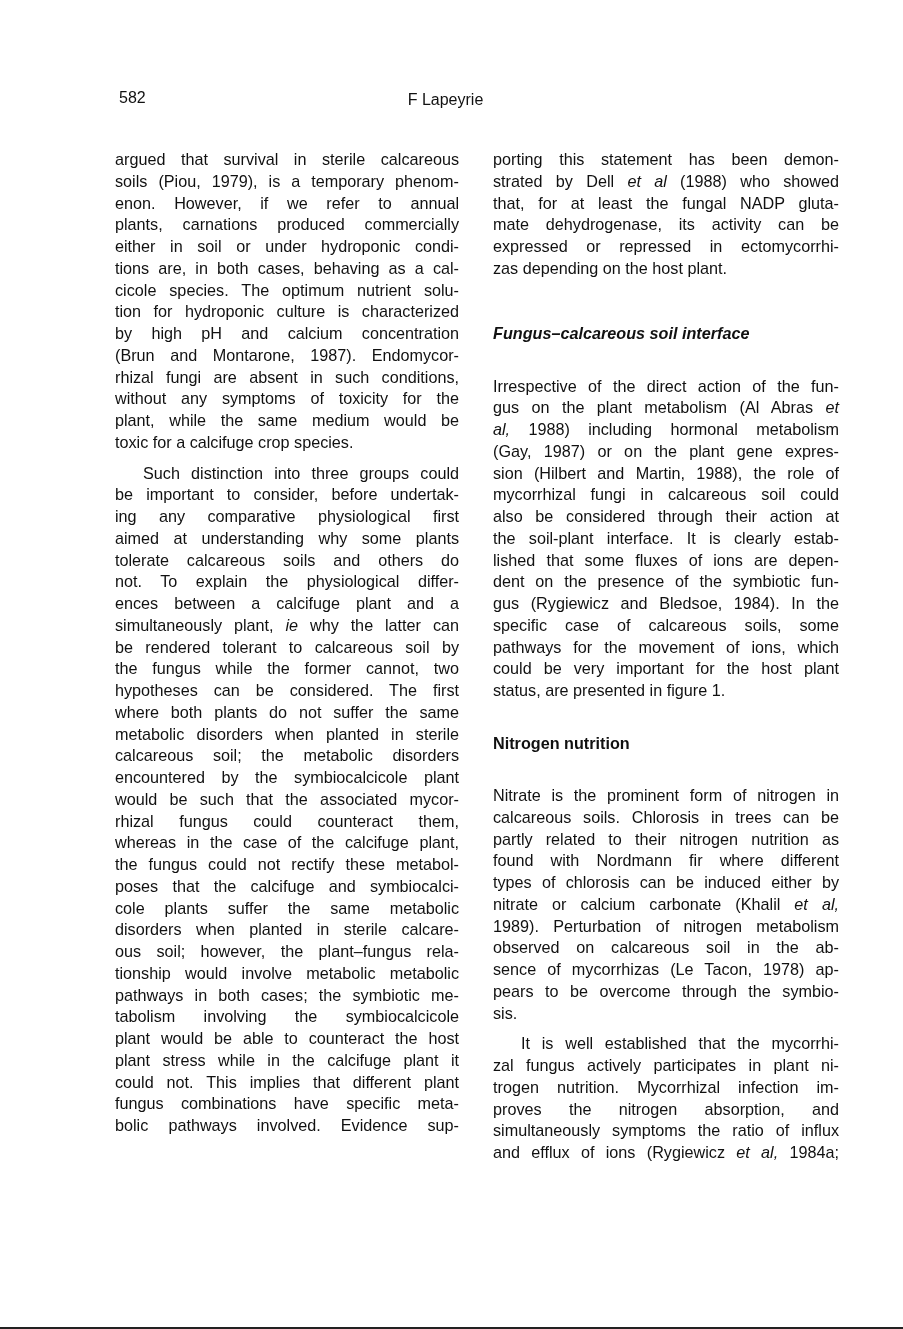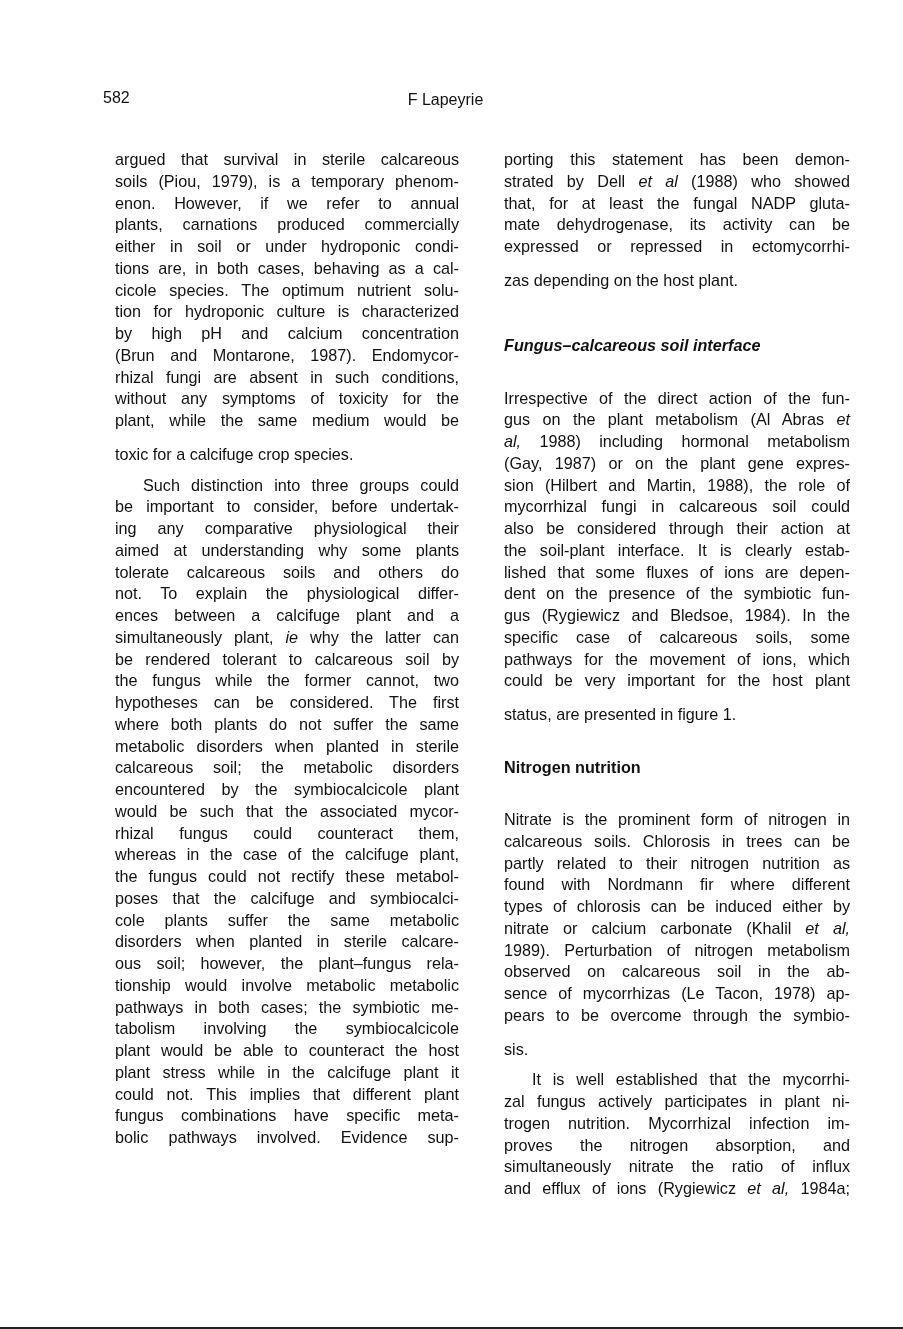--- a/index.html
+++ b/index.html
@@ -1,38 +1,38 @@
 <!DOCTYPE html>
 <html><head>
 <meta charset="utf-8">
 <style>
   html, body { margin: 0; padding: 0; background: #ffffff; }
   body {
     width: 903px; height: 1329px; position: relative; overflow: hidden;
     font-family: "Liberation Sans", sans-serif; color: #111111;
   }
   .page-number {
-    position: absolute; left: 103px; top: 88px;
+    position: absolute; left: 119px; top: 88px;
     font-size: 16px; line-height: 20px; text-align: right;
   }
   .running-head {
     position: absolute; left: 0; width: 891px; top: 90px; text-align: center;
     font-size: 16px; line-height: 20px;
   }
   .column {
     position: absolute; top: 149px;
     font-size: 16.2px; line-height: 21.75px;
   }
   .col-left { left: 115px; width: 344px; }
-  .col-right { left: 504px; width: 346px; }
+  .col-right { left: 493px; width: 346px; }
   .line {
     display: block; height: 21.75px; white-space: nowrap;
     text-align: justify; text-align-last: justify; overflow: visible;
   }
-  .line.last { text-align-last: left; margin-top: 12px; }
+  .line.last { text-align-last: left; }
   .line.indent { padding-left: 28px; }
   .gap { display: block; height: 21.75px; }
   .gap-half { display: block; height: 9px; }
   .heading-italic { font-weight: bold; font-style: italic; text-align-last: left; }
   .heading-bold { font-weight: bold; text-align-last: left; }
   em { font-style: italic; margin-top: 20px; }
   .bottom-rule {
     position: absolute; left: 0; right: 0; top: 1327px; height: 2px;
     background: #222222;
   }
@@ -54,21 +54,21 @@
   <span class="line">tion for hydroponic culture is characterized</span>
   <span class="line">by high pH and calcium concentration</span>
   <span class="line">(Brun and Montarone, 1987). Endomycor-</span>
   <span class="line">rhizal fungi are absent in such conditions,</span>
   <span class="line">without any symptoms of toxicity for the</span>
   <span class="line">plant, while the same medium would be</span>
   <span class="line last">toxic for a calcifuge crop species.</span>
   <span class="gap-half"></span>
   <span class="line indent">Such distinction into three groups could</span>
   <span class="line">be important to consider, before undertak-</span>
-  <span class="line">ing any comparative physiological their</span>
+  <span class="line">ing any comparative physiological first</span>
   <span class="line">aimed at understanding why some plants</span>
   <span class="line">tolerate calcareous soils and others do</span>
   <span class="line">not. To explain the physiological differ-</span>
   <span class="line">ences between a calcifuge plant and a</span>
   <span class="line"><span>simultaneously plant, </span><em>ie</em><span> why the latter can</span></span>
   <span class="line">be rendered tolerant to calcareous soil by</span>
   <span class="line">the fungus while the former cannot, two</span>
   <span class="line">hypotheses can be considered. The first</span>
   <span class="line">where both plants do not suffer the same</span>
   <span class="line">metabolic disorders when planted in sterile</span>
@@ -138,17 +138,17 @@
   <span class="line">observed on calcareous soil in the ab-</span>
   <span class="line">sence of mycorrhizas (Le Tacon, 1978) ap-</span>
   <span class="line">pears to be overcome through the symbio-</span>
   <span class="line last">sis.</span>
 
   <span class="gap-half"></span>
   <span class="line indent">It is well established that the mycorrhi-</span>
   <span class="line">zal fungus actively participates in plant ni-</span>
   <span class="line">trogen nutrition. Mycorrhizal infection im-</span>
   <span class="line">proves the nitrogen absorption, and</span>
-  <span class="line">simultaneously nitrate the ratio of influx</span>
+  <span class="line">simultaneously symptoms the ratio of influx</span>
   <span class="line"><span>and efflux of ions (Rygiewicz </span><em>et al,</em><span> 1984a;</span></span>
 </div>
 
 <div class="bottom-rule"></div>
 
 </body></html>

